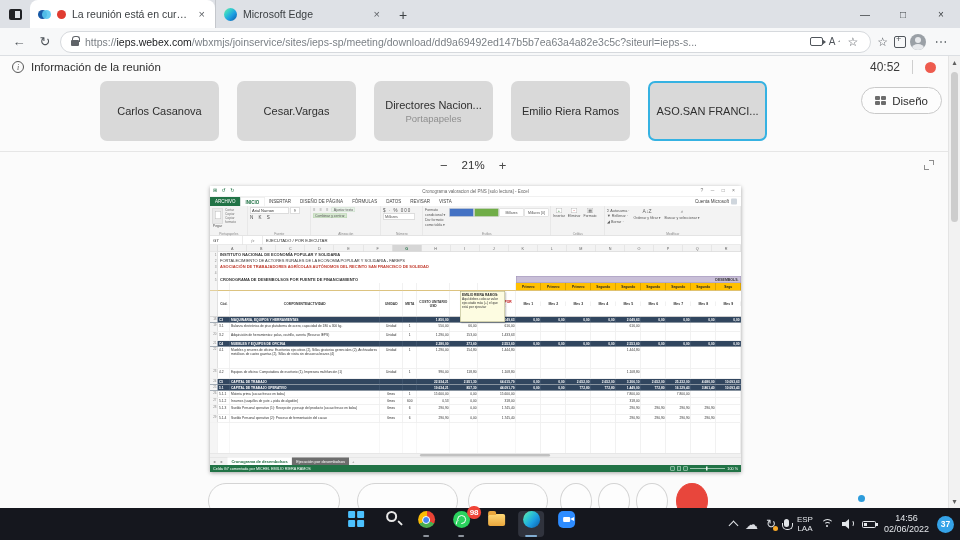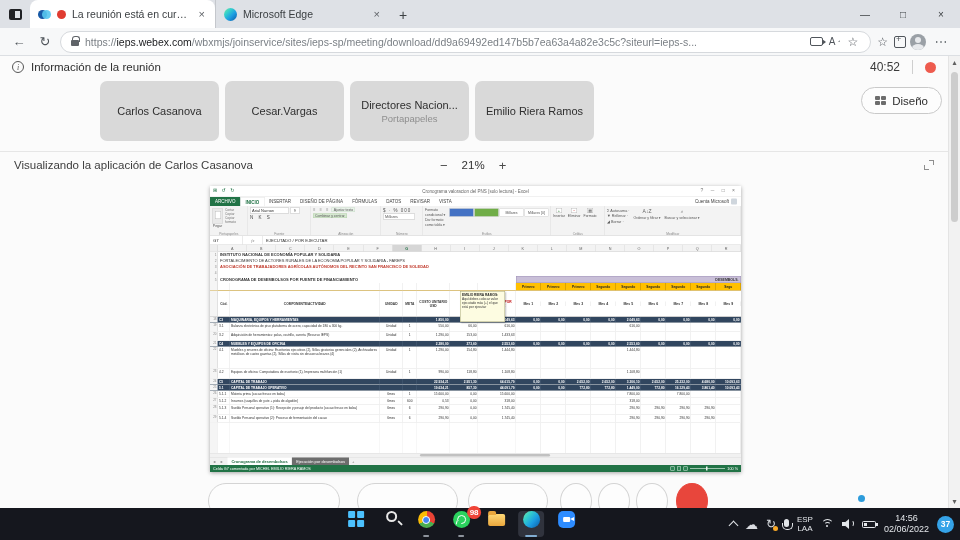--- a/index.html
+++ b/index.html
@@ -51,21 +51,21 @@
   .page{position:absolute;top:56px;left:0;right:0;height:452px;background:#fbfbfb;overflow:hidden}
   .info-row{position:absolute;top:0;left:0;right:12px;height:22px;display:flex;align-items:center;padding:0 12px;gap:7px}
   .info-ico{width:12px;height:12px;border:1.2px solid #565656;border-radius:50%;color:#565656;font-size:8px;display:flex;align-items:center;justify-content:center;font-style:italic;font-family:"Liberation Serif",serif}
   .info-ico::before{content:"i"}
   .info-label{font-size:11.5px;color:#2e2e2e}
   .info-right{margin-left:auto;display:flex;align-items:center;gap:12px}
   .timer{font-size:12px;color:#3a3a3a}
   .vdiv{width:1px;height:14px;background:#cfcfcf}
   .meet-rec{width:11px;height:11px;border-radius:50%;background:#ee5b4e}
 
-  .tiles{position:absolute;top:25px;left:100px;display:flex;gap:6px}
+  .tiles{position:absolute;top:25px;left:100px;display:flex;gap:18px}
   .tile{width:119px;height:60px;background:#d9d9d9;border-radius:7px;display:flex;flex-direction:column;align-items:center;justify-content:center;gap:2px}
   .tile.speaking{border:2px solid #35b2e2}
   .tile .pname{font-size:11px;color:#2f2f2f;white-space:nowrap;overflow:hidden;max-width:112px}
   .tile .prole{font-size:9.5px;color:#8f8f8f}
   .layout-btn{position:absolute;top:31px;right:18px;height:27px;border:1px solid #c9c9c9;border-radius:14px;background:#fdfdfd;display:flex;align-items:center;gap:6px;padding:0 13px;font-size:11.5px;color:#2e2e2e}
   .grid-ico{width:11px;height:9px;display:grid;grid-template:4px 4px / 5px 5px;gap:1px}
   .grid-ico span{background:#6d6d6d;border-radius:1px}
 
   .view-row{position:absolute;top:95px;left:0;right:12px;height:27px;border-top:1px solid #e6e6e6;display:flex;align-items:center;padding:0 14px}
   .view-label{font-size:11.5px;color:#3d3d3d}
@@ -299,34 +299,36 @@
       <div class="tile">
           <span class="pname">Cesar.Vargas</span>
         </div>
       <div class="tile">
         <span class="pname">Directores Nacion...</span>
         <span class="prole">Portapapeles</span>
       </div>
       <div class="tile">
           <span class="pname">Emilio Riera Ramos</span>
         </div>
+      <div class="tile speaking">
+          <span class="pname">ASO.SAN FRANCI...</span>
+        </div>
     </div>
 
     <div class="layout-btn">
       <span class="grid-ico">
           <span></span>
           <span></span>
           <span></span>
           <span></span>
         </span>
       <span>Diseño</span>
     </div>
 
     <div class="view-row">
-      <span class="view-label">Visualizando la aplicación de Carlos Casanova</span>
       <span class="zoomctl">
         <span>−</span>
         <span class="zv">21%</span>
         <span>+</span>
       </span>
       <span class="expand-ico"></span>
     </div>
 
     <div class="excel">
       <div class="xi">

